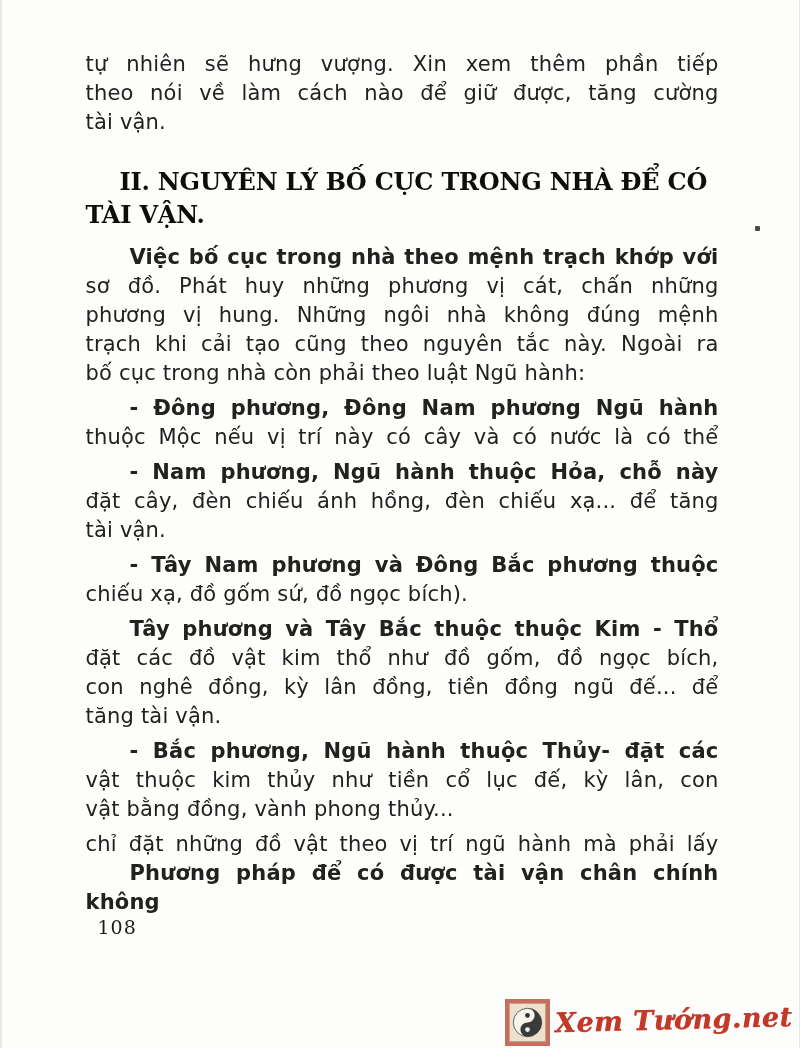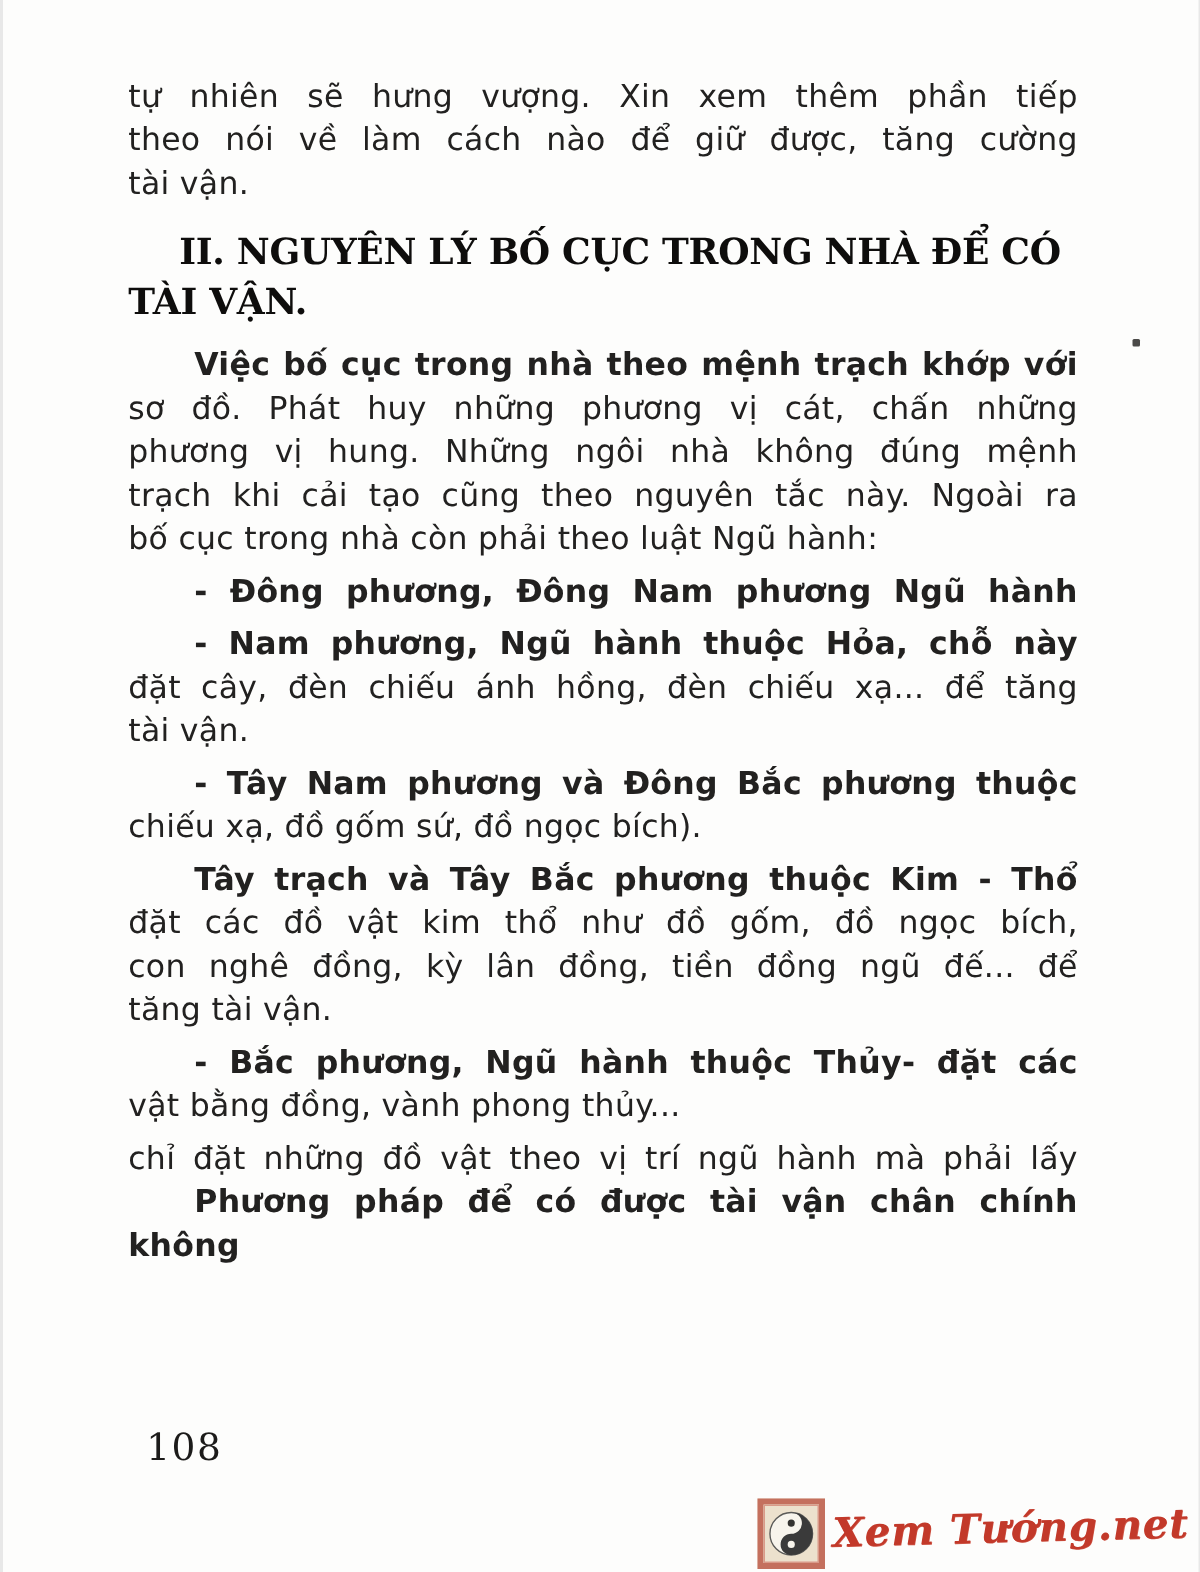--- a/index.html
+++ b/index.html
@@ -25,38 +25,38 @@
     font-size: 21px;
     line-height: 29px;
     letter-spacing: 0.2px;
     text-align: justify;
     text-align-last: justify;
     color: #222120;
   }
   .ln.first { text-indent: 44px; font-weight: bold; }
   .ln.end { text-align-last: left; }
   .heading {
-    margin-top: 14px;
+    margin-top: 28px;
     margin-bottom: 12px;
     font-family: "DejaVu Serif", serif;
     font-weight: 700;
     color: #0e0d0c;
   }
   .heading .h-ln {
     font-size: 24px;
     line-height: 33px;
     letter-spacing: -0.2px;
   }
   .heading .h-ln.first { text-indent: 34px; }
   .page-number {
     position: absolute;
     left: 96px;
-    top: 950px;
+    top: 916px;
     font-family: "DejaVu Serif", serif;
-    font-size: 25px;
+    font-size: 19px;
     letter-spacing: 1px;
     color: #1c1b1a;
   }
   .scan-speck {
     position: absolute;
     left: 753px;
     top: 226px;
     width: 5px;
     height: 5px;
     background: #2b2a28;
@@ -114,42 +114,44 @@
     <div class="para">
       <div class="ln first">Việc bố cục trong nhà theo mệnh trạch khớp với</div>
       <div class="ln">sơ đồ. Phát huy những phương vị cát, chấn những</div>
       <div class="ln">phương vị hung. Những ngôi nhà không đúng mệnh</div>
       <div class="ln">trạch khi cải tạo cũng theo nguyên tắc này. Ngoài ra</div>
       <div class="ln end">bố cục trong nhà còn phải theo luật Ngũ hành:</div>
     </div>
 
     <div class="para">
       <div class="ln first">- Đông phương, Đông Nam phương Ngũ hành</div>
+      <div class="ln">thuộc Mộc nếu vị trí này có cây và có nước là có thể</div>
     </div>
 
     <div class="para">
       <div class="ln first">- Nam phương, Ngũ hành thuộc Hỏa, chỗ này</div>
       <div class="ln">đặt cây, đèn chiếu ánh hồng, đèn chiếu xạ... để tăng</div>
       <div class="ln end">tài vận.</div>
     </div>
 
     <div class="para">
       <div class="ln first">- Tây Nam phương và Đông Bắc phương thuộc</div>
       <div class="ln end">chiếu xạ, đồ gốm sứ, đồ ngọc bích).</div>
     </div>
 
     <div class="para">
-      <div class="ln first">Tây trạch và Tây Bắc phương thuộc Kim - Thổ</div>
+      <div class="ln first">Tây phương và Tây Bắc thuộc thuộc Kim - Thổ</div>
       <div class="ln">đặt các đồ vật kim thổ như đồ gốm, đồ ngọc bích,</div>
       <div class="ln">con nghê đồng, kỳ lân đồng, tiền đồng ngũ đế... để</div>
       <div class="ln end">tăng tài vận.</div>
     </div>
 
     <div class="para">
       <div class="ln first">- Bắc phương, Ngũ hành thuộc Thủy- đặt các</div>
+      <div class="ln">vật thuộc kim thủy như tiền cổ lục đế, kỳ lân, con</div>
       <div class="ln end">vật bằng đồng, vành phong thủy...</div>
     </div>
 
     <div class="para">
       <div class="ln">chỉ đặt những đồ vật theo vị trí ngũ hành mà phải lấy</div>
       <div class="ln first">Phương pháp để có được tài vận chân chính không</div>
     </div>
 
   </div>
 

